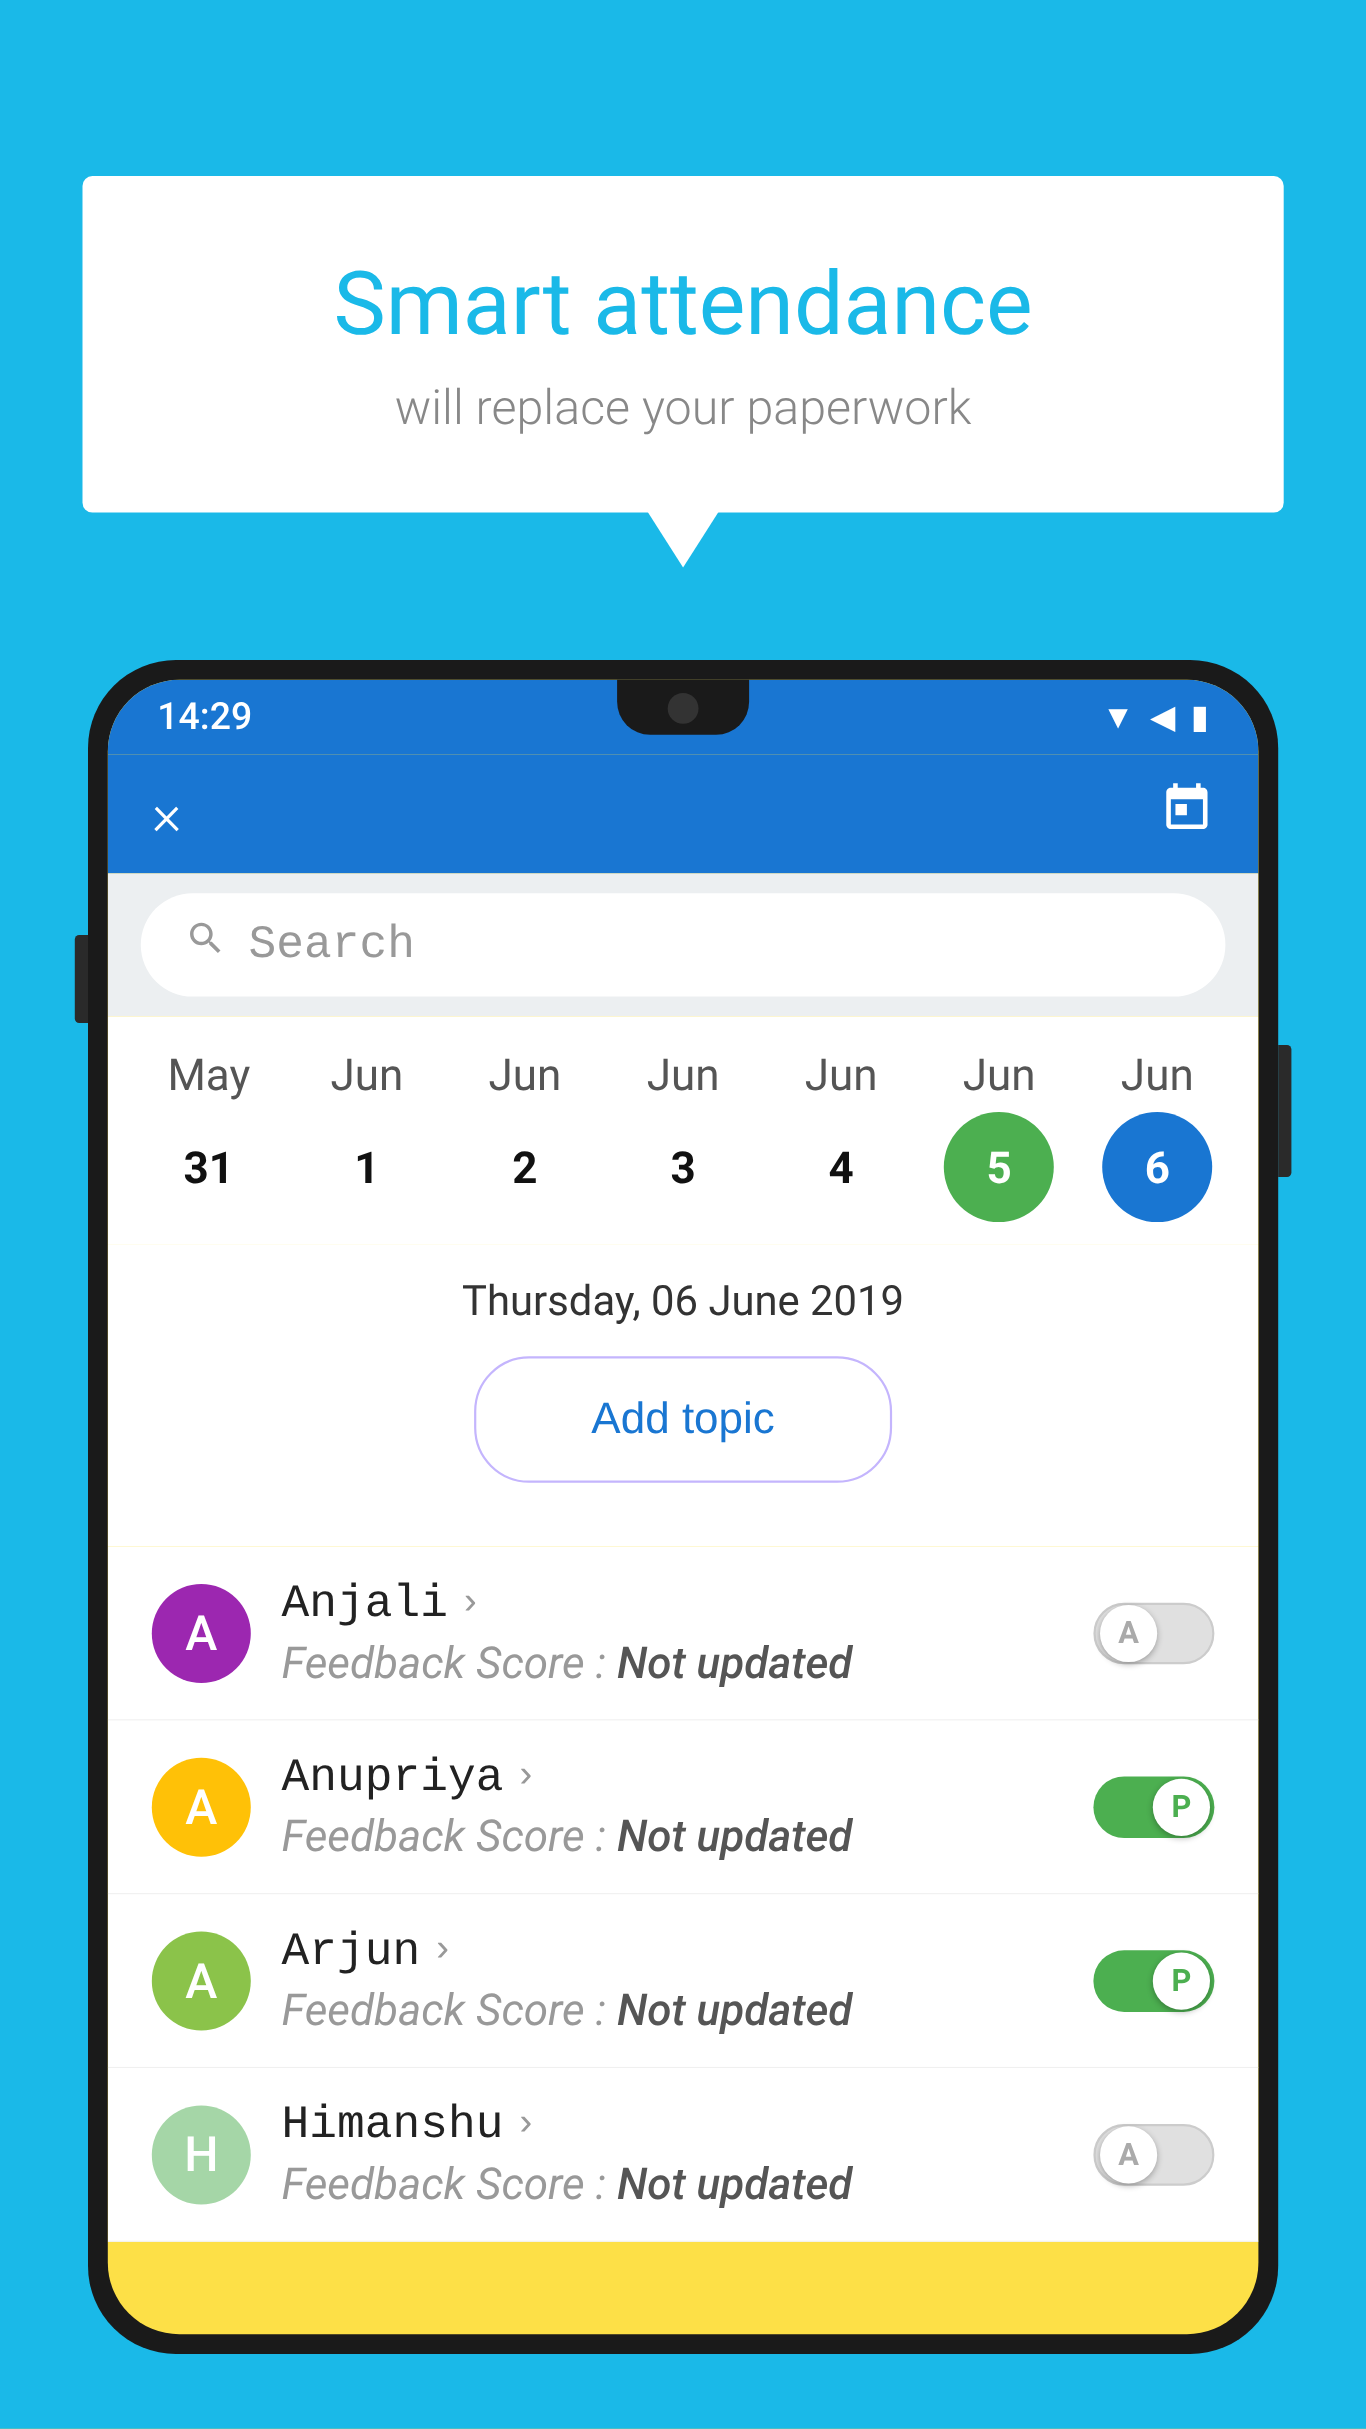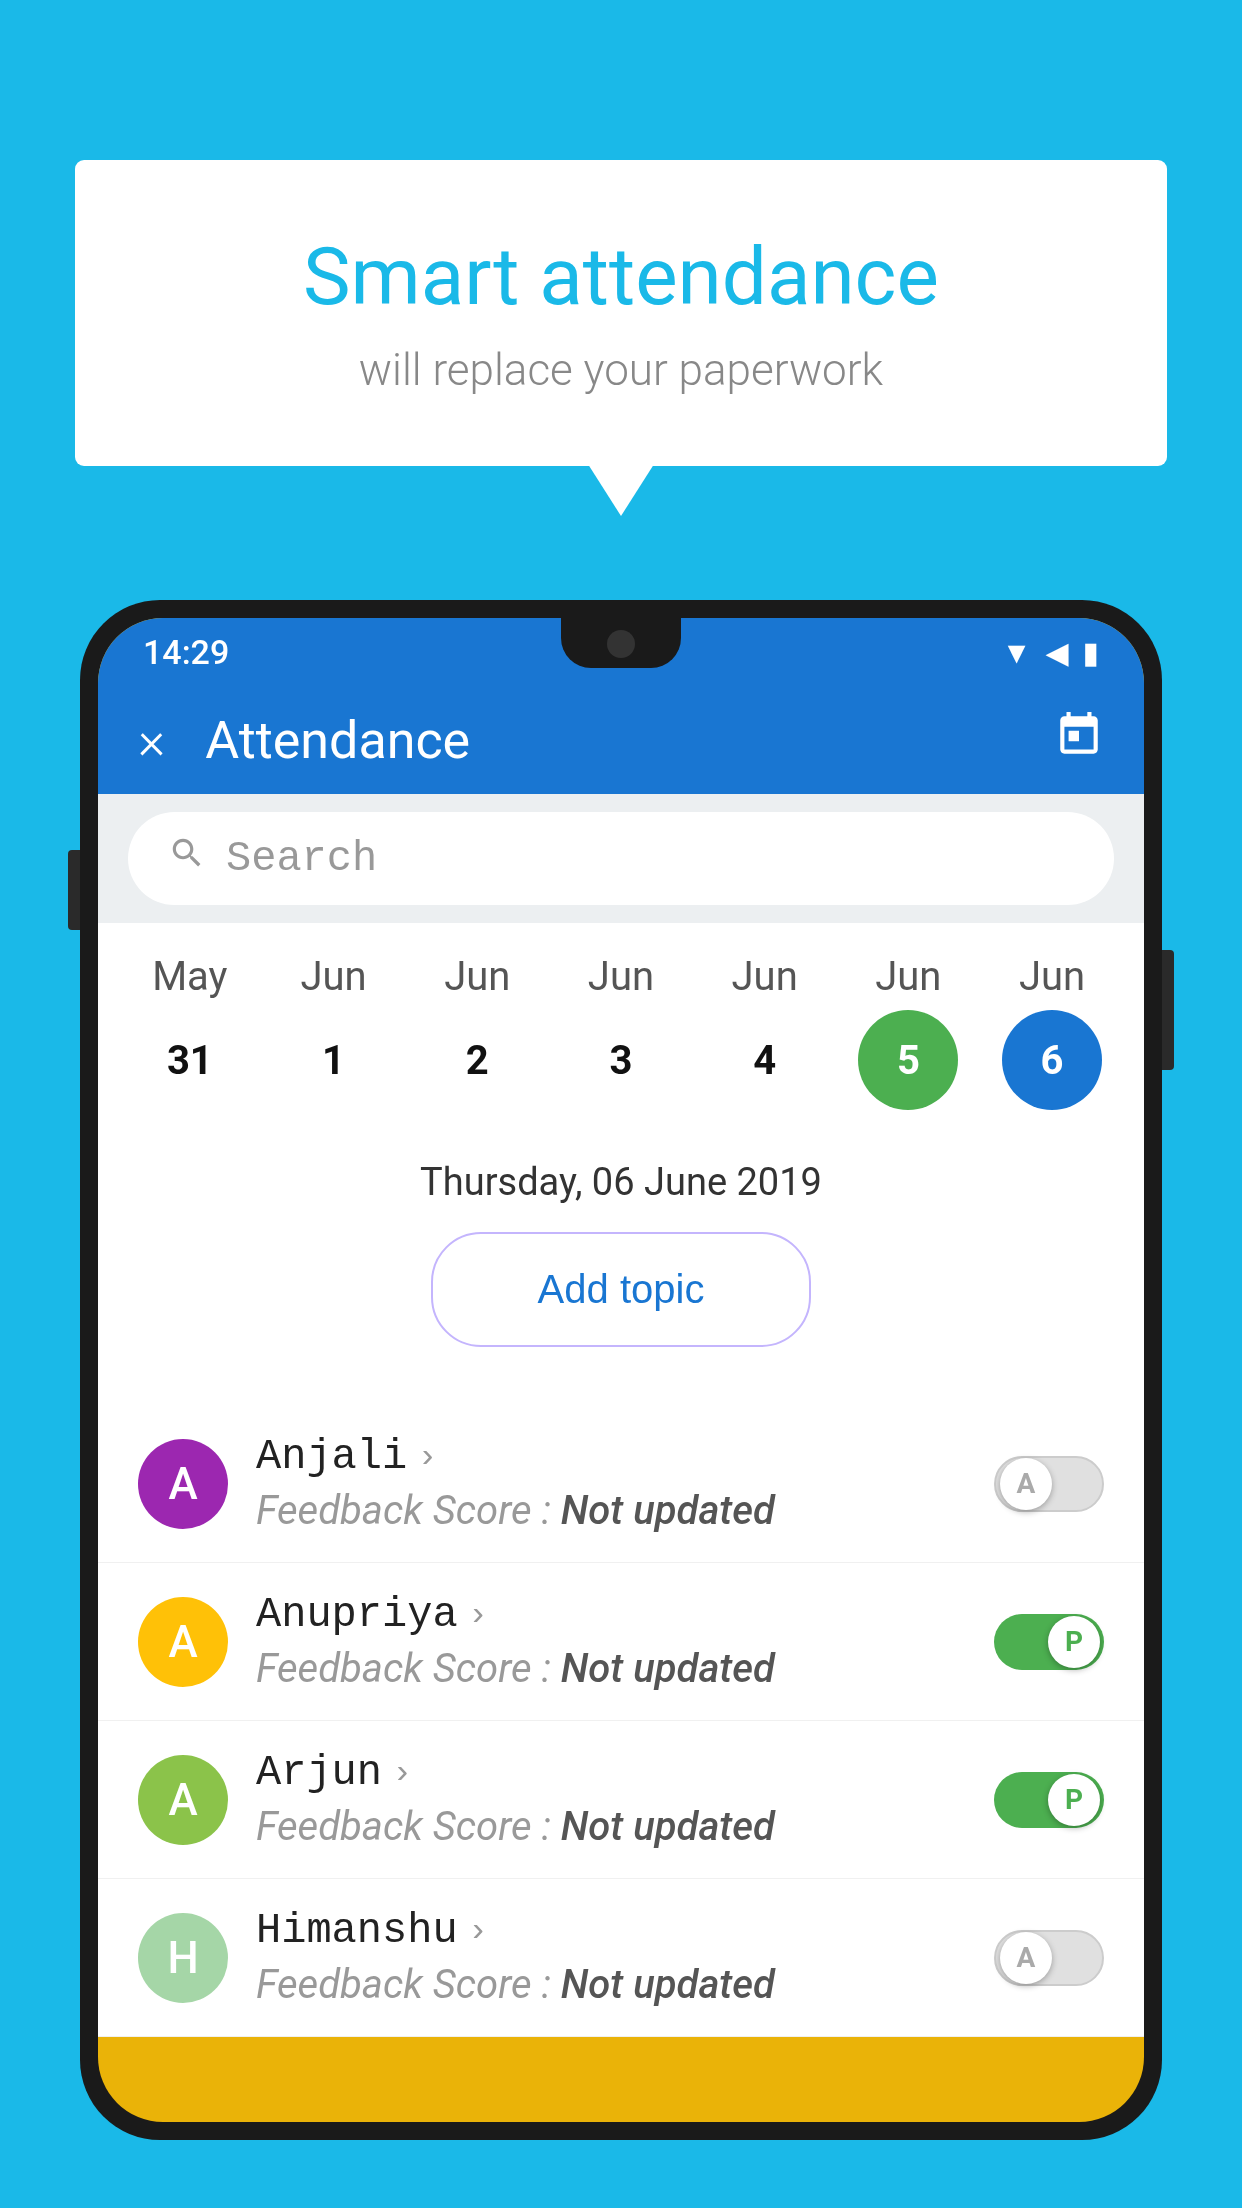--- a/index.html
+++ b/index.html
@@ -107,21 +107,21 @@
       position: absolute;
       right: -12px;
       top: 350px;
       width: 12px;
       height: 120px;
       background: #2a2a2a;
       border-radius: 0 4px 4px 0;
     }
 
     .phone-screen {
-      background: #eab308;
+      background: #fde047;
       border-radius: 65px;
       overflow: hidden;
       height: 100%;
       position: relative;
     }
 
     
     .status-bar {
       background: #1976d2;
       height: 68px;
@@ -419,21 +419,20 @@
         <span class="status-time">14:29</span>
         <div class="status-icons">
           <span class="wifi-icon">▼</span>
           <span class="signal-icon">◀</span>
           <span class="battery-icon">▮</span>
         </div>
       </div>
 
       <div class="app-bar">
         <span class="close-btn">×</span>
-        <span class="app-bar-title">Attendance</span>
         <span class="calendar-btn">
           <svg width="50" height="50" viewBox="0 0 24 24" fill="white">
             <path d="M19 3h-1V1h-2v2H8V1H6v2H5c-1.1 0-2 .9-2 2v14c0 1.1.9 2 2 2h14c1.1 0 2-.9 2-2V5c0-1.1-.9-2-2-2zm0 16H5V8h14v11zM7 10h5v5H7z"></path>
           </svg>
         </span>
       </div>
 
       <div class="search-container">
         <div class="search-bar">
           <span class="search-icon">

